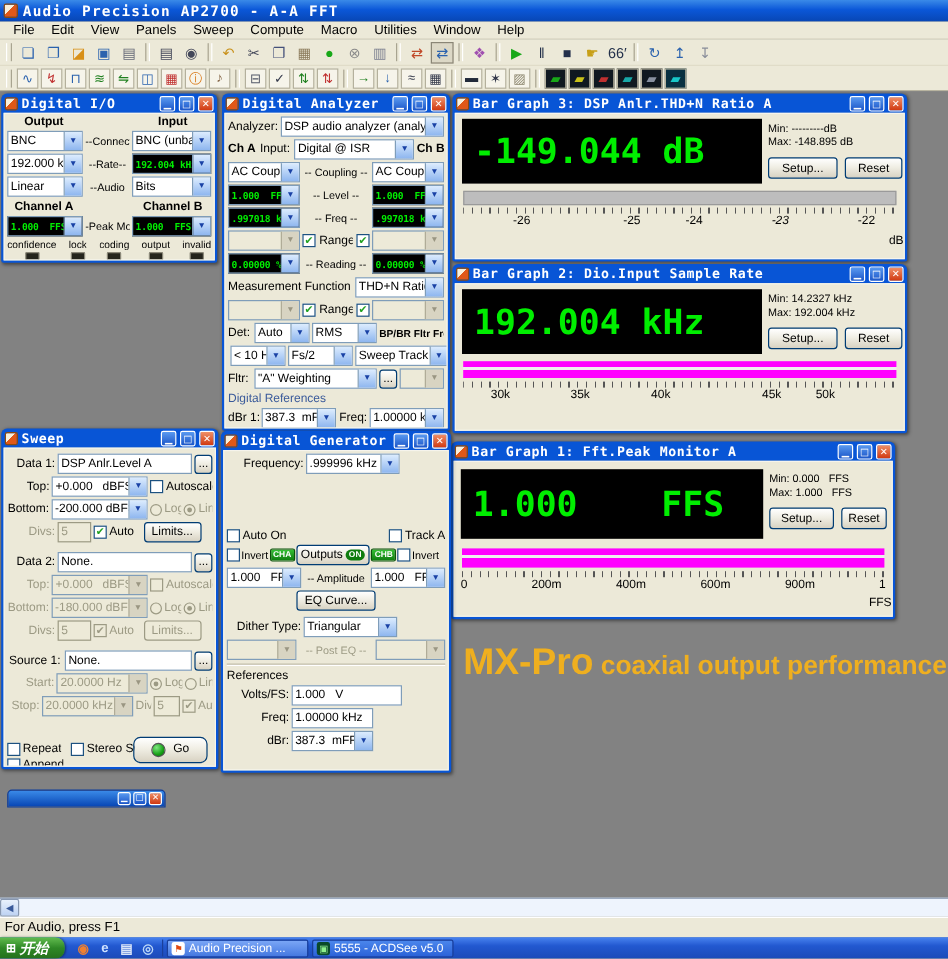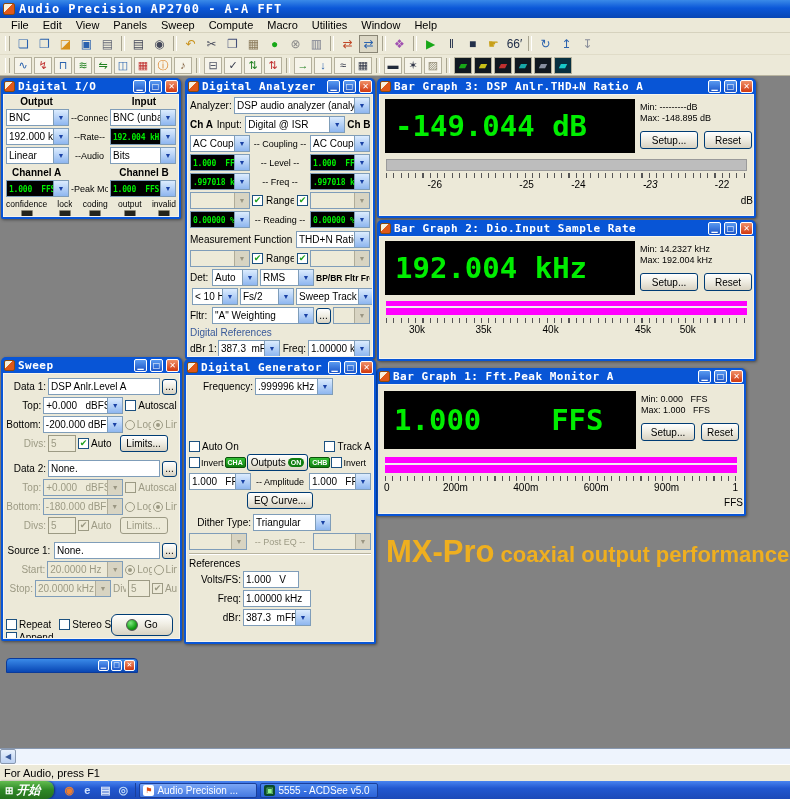--- a/index.html
+++ b/index.html
@@ -714,21 +714,21 @@
               <span class="txt"></span>
               <span class="arw">▼</span>
             </span>
         </div>
         <div class="grpline"></div>
         <div class="row">
           <span class="lbl">References</span>
         </div>
         <div class="row">
           <span class="lbl" style="width:52px;text-align:right">Volts/FS:</span>
-          <span class="fld" style="width:56px">1.000   V</span>
+          <span class="fld" style="width:92px">1.000   V</span>
         </div>
         <div class="row">
           <span class="lbl" style="width:52px;text-align:right">Freq:</span>
           <span class="fld" style="width:68px">1.00000 kHz</span>
         </div>
         <div class="row">
           <span class="lbl" style="width:52px;text-align:right">dBr:</span>
           <span class="dd" style="width:68px">
               <span class="txt">387.3  mFFS</span>
               <span class="arw">▼</span>

